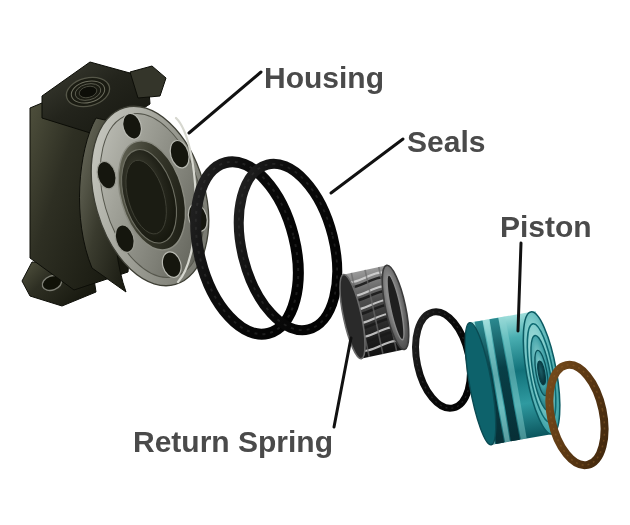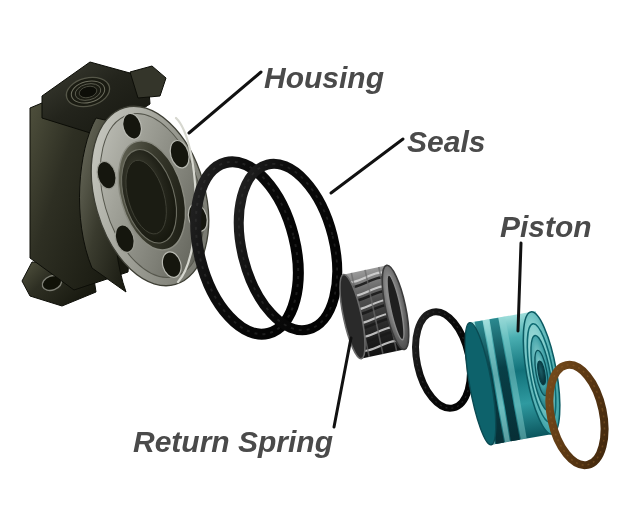--- a/index.html
+++ b/index.html
@@ -10,21 +10,20 @@
   }
   body {
     font-family: "Liberation Sans", sans-serif;
   }
   #canvas {
     position: relative;
     width: 630px;
     height: 525px;
     background: #ffffff;
     overflow: hidden;
-    font-style: italic;
   }
   #diagram-svg {
     position: absolute;
     top: 0;
     left: 0;
     width: 630px;
     height: 525px;
   }
   .label-text {
     font-family: "Liberation Sans", sans-serif;

